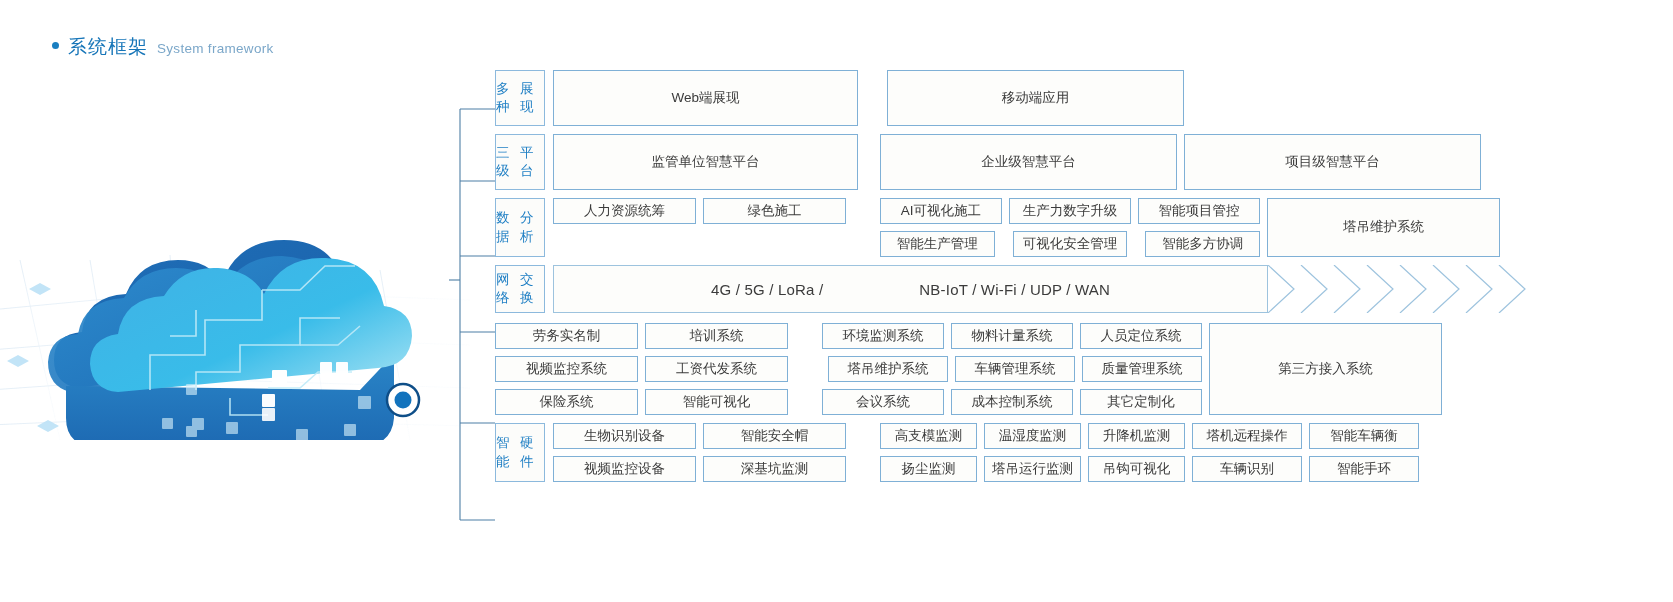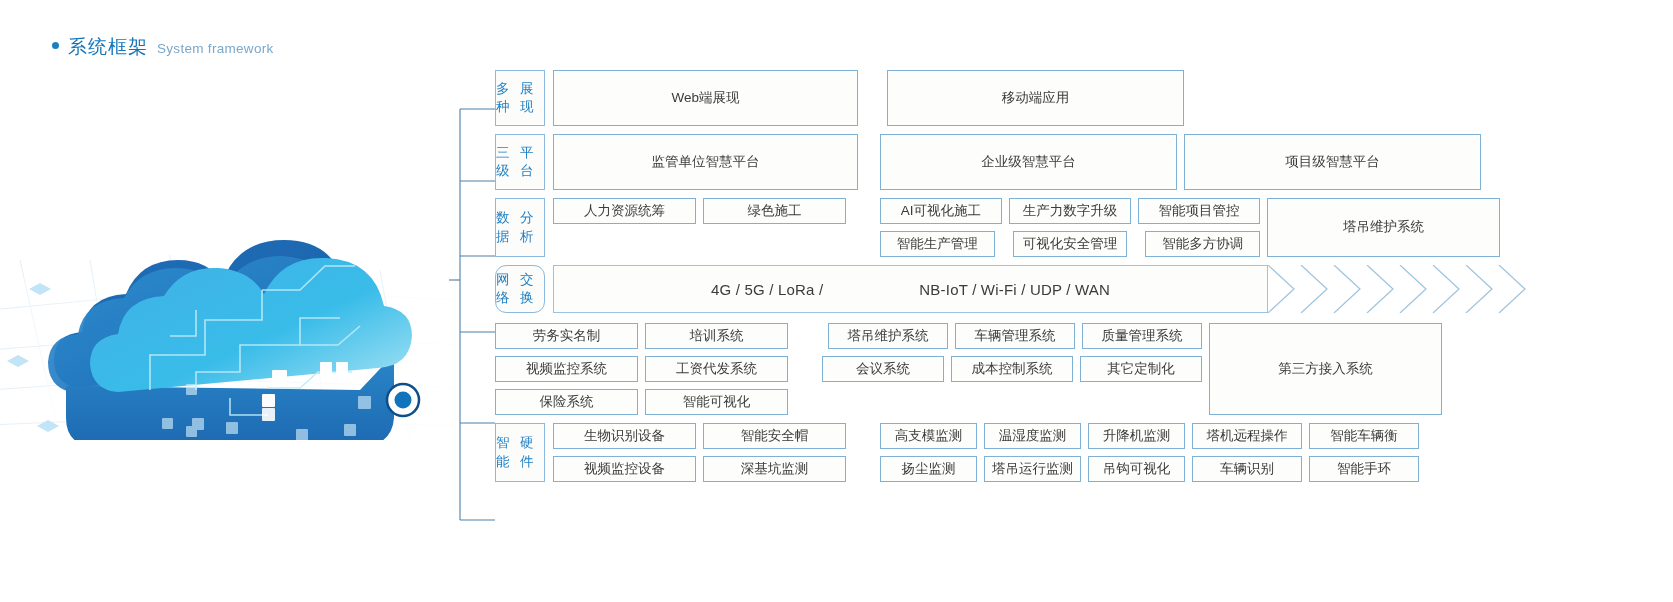--- a/index.html
+++ b/index.html
@@ -262,21 +262,21 @@
             <div class="box d-m">可视化安全管理</div>
             <div class="box d-m">智能多方协调</div>
           </div>
         </div>
         <div class="gap-sm"></div>
         <div class="box d-third">塔吊维护系统</div>
       </div>
     </div>
 
     <div class="row" style="margin-bottom:10px;">
-      <div class="cat" style="height:48px;border-radius:11px;">
+      <div class="cat" style="height:48px;">
         <span>网络</span>
         <span>交换</span>
       </div>
       <div class="net-wrap">
         <div class="net-box">
           <span>4G / 5G / LoRa /</span>
           <span>NB-IoT / Wi-Fi / UDP / WAN</span>
         </div>
         <div class="chevrons">
           <svg width="262" height="48" viewBox="0 0 262 48">
@@ -306,20 +306,25 @@
             <div class="box a-s">视频监控系统</div>
             <div class="box a-s">工资代发系统</div>
           </div>
           <div class="cells-row" style="gap:7px;">
             <div class="box a-s">保险系统</div>
             <div class="box a-s">智能可视化</div>
           </div>
         </div>
         <div class="gap-mid"></div>
         <div class="stack2" style="width:380px;">
+          <div class="cells-row" style="gap:7px;">
+            <div class="box a-m">环境监测系统</div>
+            <div class="box a-m">物料计量系统</div>
+            <div class="box a-m">人员定位系统</div>
+          </div>
           <div class="cells-row" style="gap:7px;padding-left:6px;">
             <div class="box a-m">塔吊维护系统</div>
             <div class="box a-m">车辆管理系统</div>
             <div class="box a-m">质量管理系统</div>
           </div>
           <div class="cells-row" style="gap:7px;">
             <div class="box a-m">会议系统</div>
             <div class="box a-m">成本控制系统</div>
             <div class="box a-m">其它定制化</div>
           </div>

